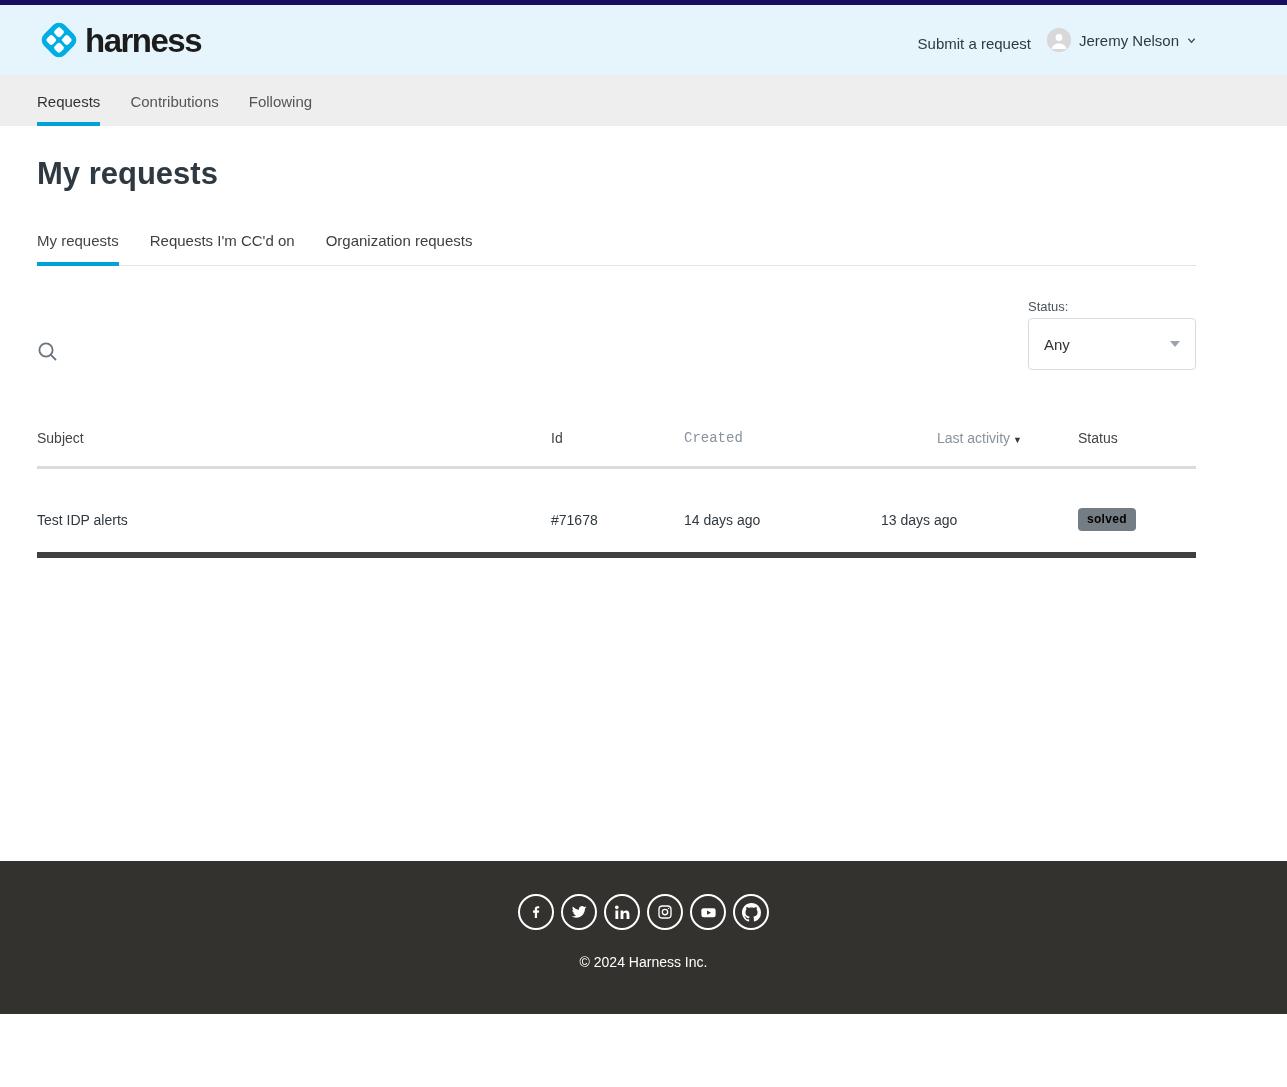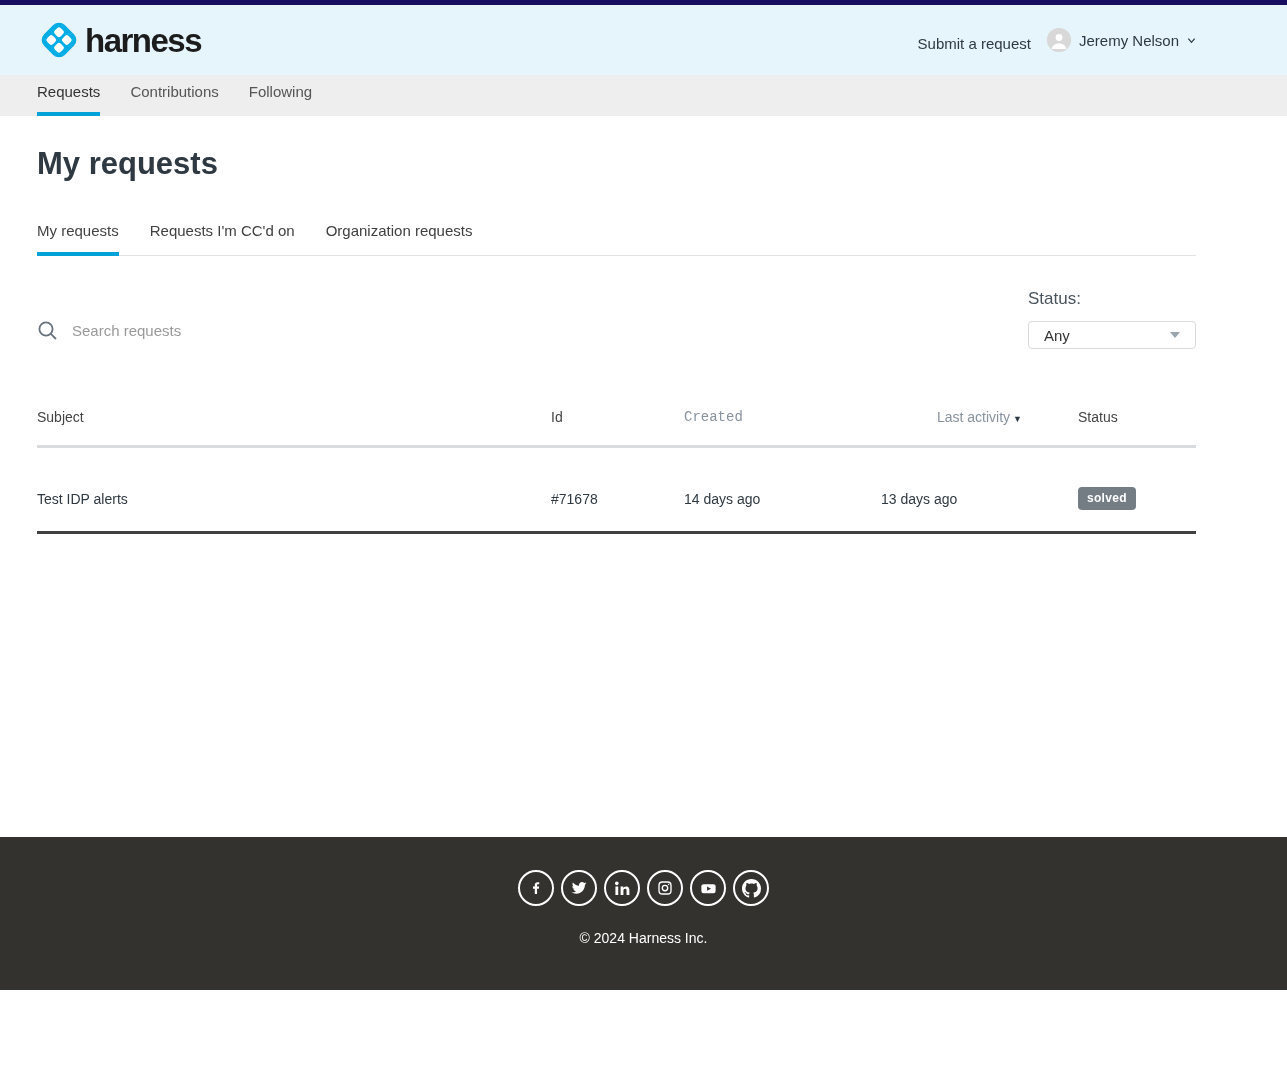--- a/index.html
+++ b/index.html
@@ -25,57 +25,57 @@
   .header-right { display: flex; align-items: flex-end; gap: 16px; }
   .submit-link { font-size: 15px; color: #2f3941; cursor: pointer; }
   .user-menu { display: flex; align-items: center; gap: 8px; cursor: pointer; }
   .avatar { width: 24px; height: 24px; border-radius: 50%; background: #d8d8d8; display: flex; align-items: center; justify-content: center; overflow: hidden; }
   .user-name { font-size: 15px; color: #2f3941; }
   .chevron { width: 9px; height: 9px; display: block; }
 
   
   .nav-bar { background: #eeeeee; }
   .nav-tabs { display: flex; gap: 30px; }
-  .nav-tab { font-size: 15px; color: #555; padding: 8px 0 12px; border-bottom: 4px solid transparent; line-height: 17px; cursor: pointer; }
+  .nav-tab { font-size: 15px; color: #555; padding: 18px 0 12px; border-bottom: 4px solid transparent; line-height: 17px; cursor: pointer; }
   .nav-tab.active { color: #333; border-bottom-color: #00a2da; }
 
   
   .page-title { font-size: 31px; font-weight: 700; color: #2f3941; margin: 30px 0 0; line-height: 36px; }
 
   
   .subtabs { display: flex; gap: 31px; margin-top: 40px; border-bottom: 1px solid #e3e3e3; }
   .subtab { font-size: 15px; color: #404040; padding-bottom: 16px; line-height: 17px; position: relative; cursor: pointer; }
   .subtab.active { color: #444; }
   .subtab.active::after { content: ""; position: absolute; left: 0; right: 0; bottom: -1px; height: 4px; background: #00a2da; }
 
   
   .filters { margin-top: 33px; display: flex; justify-content: space-between; align-items: flex-end; }
   .search-box { display: flex; align-items: center; gap: 12px; padding-bottom: 8px; }
   .search-icon { width: 21px; height: 21px; display: block; }
   .search-input { border: none; outline: none; background: transparent; font-size: 15px; color: #2f3941; width: 420px; font-family: inherit; }
   .search-input::placeholder { color: #999; }
   .status-group { display: flex; flex-direction: column; }
-  .status-label { font-size: 17px; color: #49545c; margin-bottom: 12px; }
-  .status-select { width: 168px; height: 28px; border: 1px solid #d8dcde; border-radius: 4px; background: #fff; display: flex; align-items: center; justify-content: space-between; padding: 0 15px; cursor: pointer; }
+  .status-label { font-size: 13px; color: #49545c; margin-bottom: 4px; }
+  .status-select { width: 168px; height: 52px; border: 1px solid #d8dcde; border-radius: 4px; background: #fff; display: flex; align-items: center; justify-content: space-between; padding: 0 15px; cursor: pointer; }
   .status-value { font-size: 15px; color: #333; }
   .select-arrow { width: 0; height: 0; border-left: 5px solid transparent; border-right: 5px solid transparent; border-top: 6px solid #9aa4ad; }
 
   
   table.requests { width: 100%; border-collapse: collapse; margin-top: 40px; }
   th { text-align: left; font-weight: 400; font-size: 14px; padding: 20px 0; border-bottom: 3px solid #d8dcde; }
   th.col-subject, th.col-id, th.col-status { color: #444; }
   th.col-created, th.col-activity { color: #87929d; cursor: pointer; }
   th .sort-arrow { color: #2f3941; font-size: 9px; margin-left: 3px; }
-  td { font-size: 14px; color: #2f3941; padding: 39px 0 21px; border-bottom: 3px solid #404040; }
+  td { font-size: 14px; color: #2f3941; padding: 39px 0 21px; border-bottom: 6px solid #404040; }
   td.cell-subject { color: #2f3941; cursor: pointer; }
   .col-subject { width: 514px; }
   .col-id { width: 133px; }
   .col-created { width: 197px; font-family: Liberation Mono, monospace; }
   .col-activity { width: 197px; text-align: center; }
-  .badge { display: inline-block; background: #747c84; color: #ffffff; font-size: 12px; font-weight: 700; letter-spacing: .3px; padding: 5px 9px; border-radius: 4px; line-height: 13px; }
+  .badge { display: inline-block; background: #747c84; color: #000000; font-size: 12px; font-weight: 700; letter-spacing: .3px; padding: 5px 9px; border-radius: 4px; line-height: 13px; }
 
   
   .site-footer { background: #34322f; margin-top: 303px; padding: 33px 0 43px; }
   .social-row { display: flex; justify-content: center; gap: 7px; }
   .social-circle { width: 36px; height: 36px; border: 2px solid #fff; border-radius: 50%; display: flex; align-items: center; justify-content: center; cursor: pointer; }
   .social-circle svg { display: block; }
   .copyright { text-align: center; color: #fff; font-size: 14px; margin-top: 24px; line-height: 17px; }
 </style>
 </head>
 <body>
@@ -131,21 +131,20 @@
     <div class="subtab">Requests I'm CC'd on</div>
     <div class="subtab">Organization requests</div>
   </div>
 
   <div class="filters">
     <div class="search-box">
       <svg class="search-icon" viewBox="0 0 21 21">
         <circle cx="9" cy="9" r="6.6" fill="none" stroke="#68737d" stroke-width="1.8"></circle>
         <line x1="13.8" y1="13.8" x2="19" y2="19" stroke="#68737d" stroke-width="1.8"></line>
       </svg>
-      <input class="search-input" type="text" placeholder="Search requests" style="">
     </div>
     <div class="status-group">
       <span class="status-label">Status:</span>
       <div class="status-select">
         <span class="status-value">Any</span>
         <span class="select-arrow"></span>
       </div>
     </div>
   </div>
 

